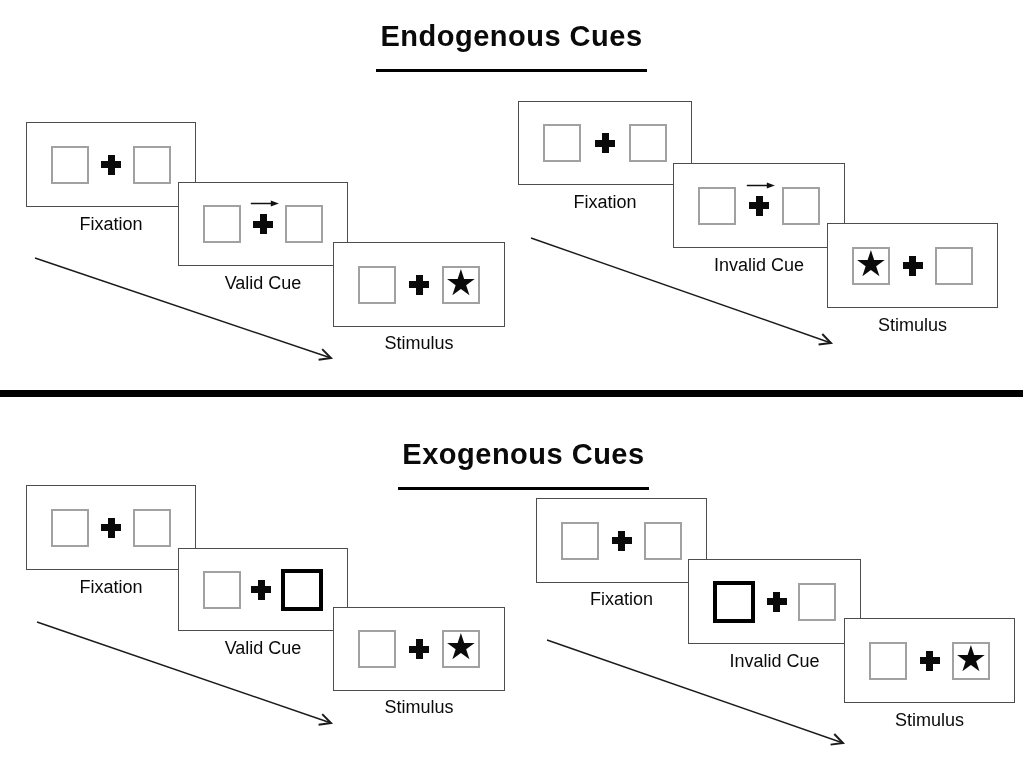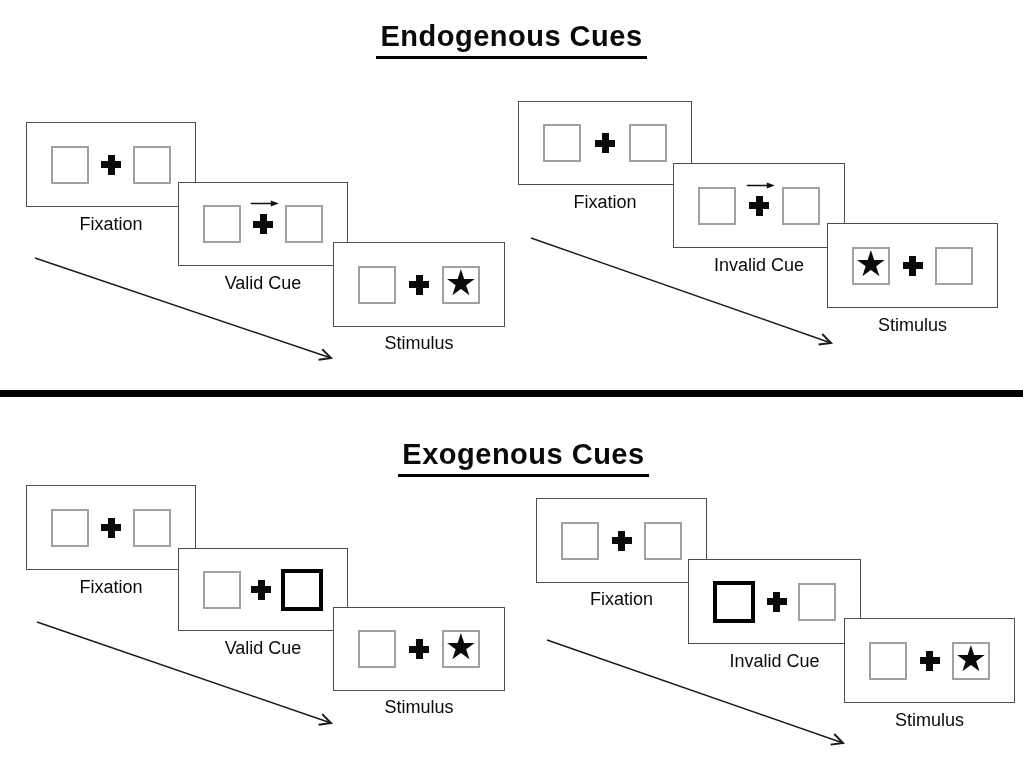--- a/index.html
+++ b/index.html
@@ -5,21 +5,21 @@
   html,body{margin:0;padding:0;background:#fff;}
   #canvas{
     position:relative;width:1023px;height:767px;background:#ffffff;
     font-family:"Liberation Sans", sans-serif;color:#0a0a0a;overflow:hidden;
   }
   .section-title{
     position:absolute;left:0;width:100%;text-align:center;
     font-size:29px;font-weight:bold;letter-spacing:0.5px;
   }
   .section-title .u{
-    display:inline-block;border-bottom:3px solid #000;padding:0 4px 3px 4px;
+    display:inline-block;border-bottom:3px solid #000;padding:0 4px 16px 4px;
   }
   .divider{
     position:absolute;left:0;width:100%;height:7px;background:#000;
   }
   .panel{
     position:absolute;background:#fff;border:1px solid #4d4d4d;
     display:flex;align-items:center;justify-content:space-between;
     padding:0 24px;box-sizing:border-box;
   }
   .box{

